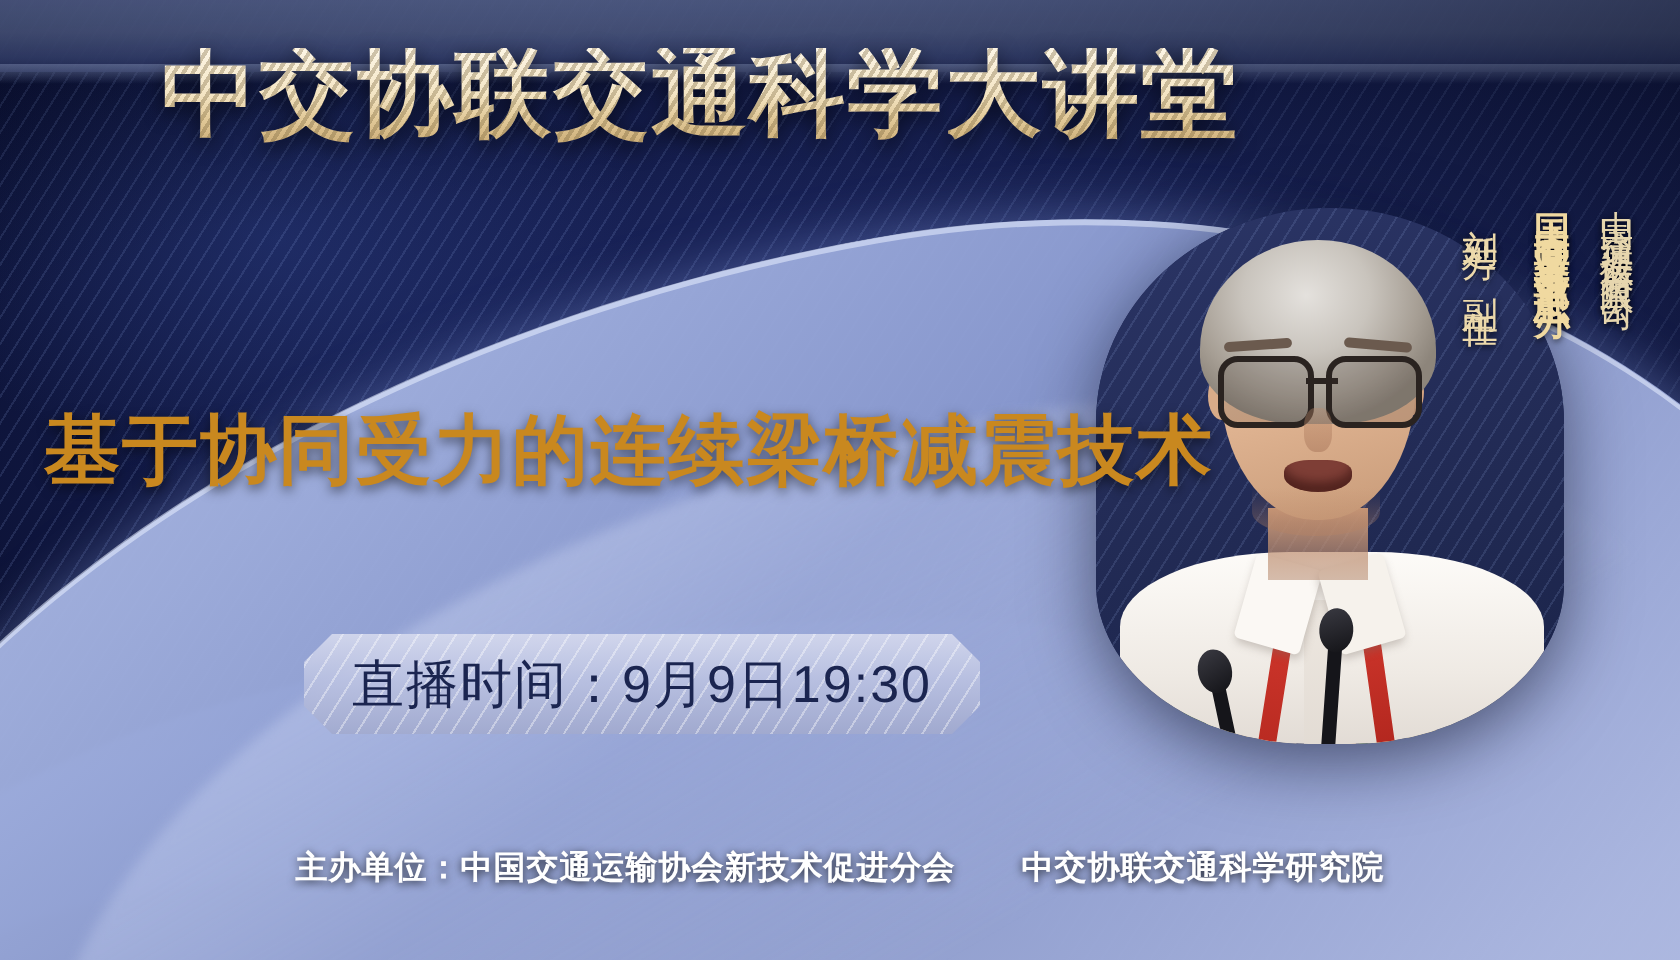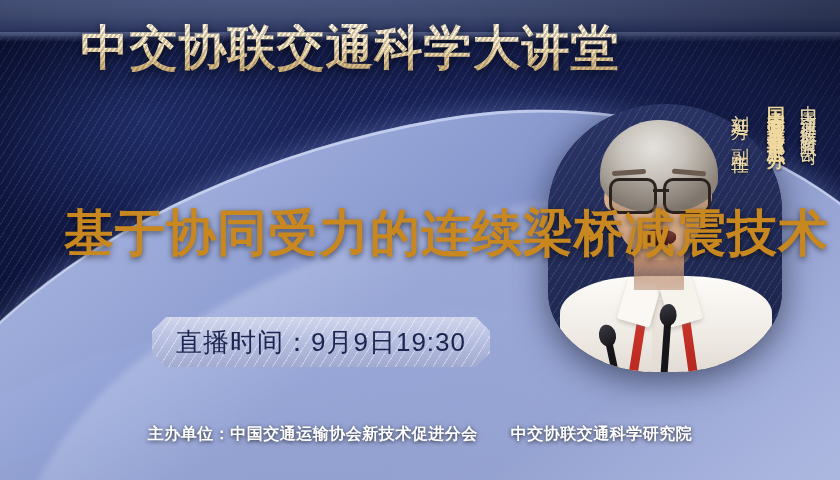--- a/index.html
+++ b/index.html
@@ -214,25 +214,24 @@
   }
   .subband-search{
     width:36px;background:linear-gradient(180deg,#12a198 0%,#0d8f88 100%);
     display:flex;align-items:center;justify-content:center;
   }
   .subband-search svg{display:block;}
 
   
   .headline{
     position:absolute;left:22px;top:206px;width:576px;
-    font-size:50px;line-height:1.1;font-weight:700;letter-spacing:1px;
+    font-size:38px;line-height:1.1;font-weight:700;letter-spacing:1px;
     color:#c9881f;
     white-space:nowrap;
     text-shadow:0 2px 6px rgba(0,0,0,.55);
-    margin-left:42px;
   }
 
   
   .datewrap{
     position:absolute;left:152px;top:317px;width:338px;height:50px;
   }
   .dateban{
     position:absolute;inset:0;
     background:linear-gradient(180deg,rgba(214,218,238,.90) 0%,rgba(188,195,226,.88) 45%,rgba(162,170,206,.88) 100%);
     clip-path:polygon(14px 0, calc(100% - 14px) 0, 100% 14px, 100% calc(100% - 14px), calc(100% - 14px) 100%, 14px 100%, 0 calc(100% - 14px), 0 14px);

